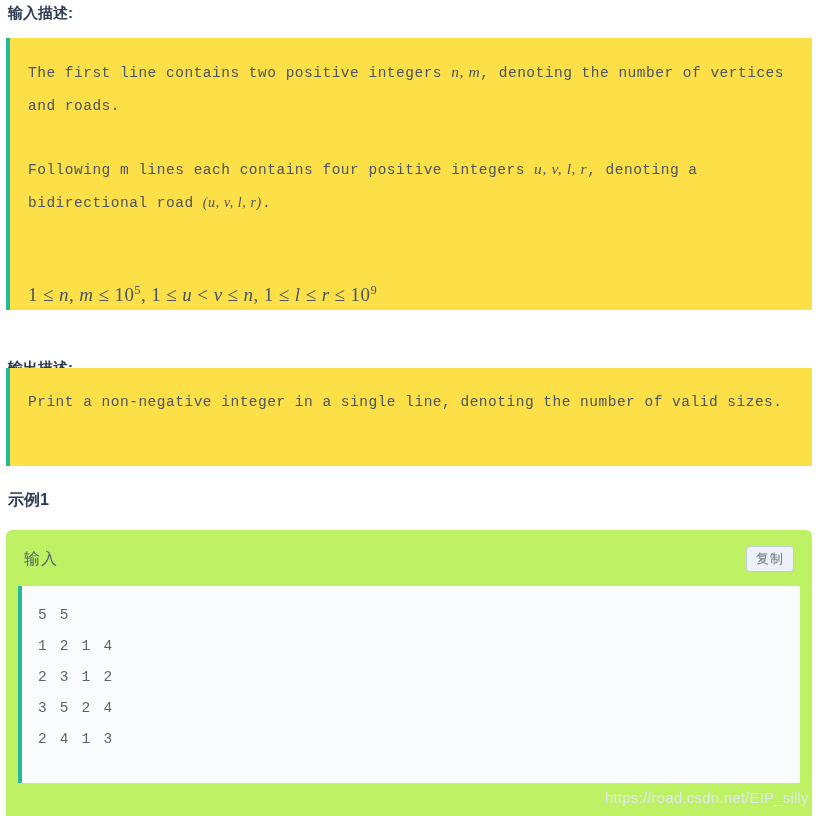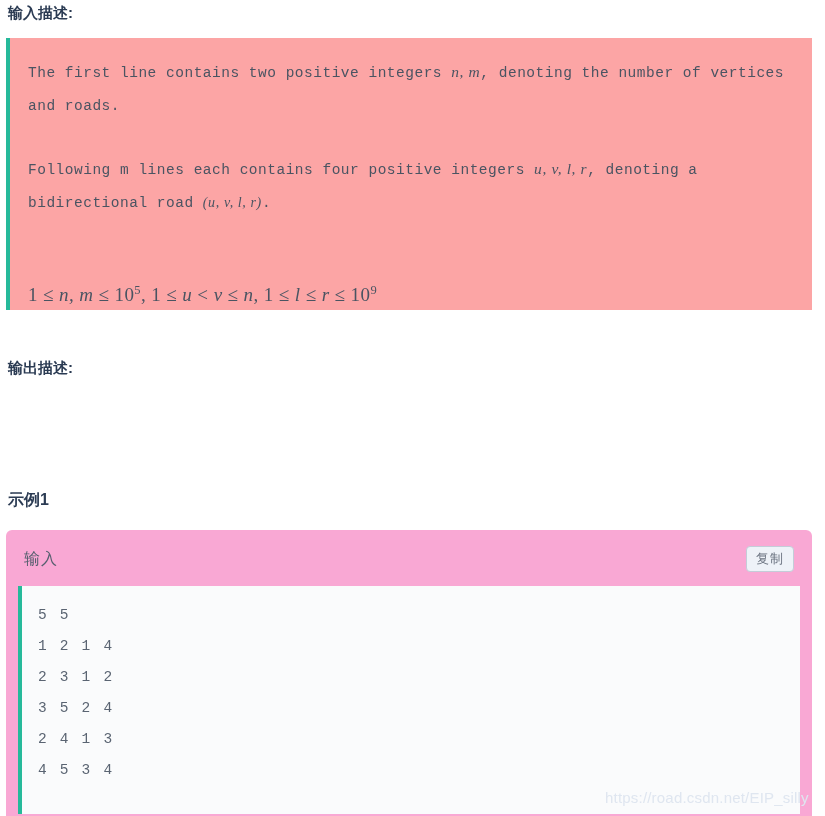--- a/index.html
+++ b/index.html
@@ -26,21 +26,21 @@
   .section-heading {
     font-family: "Liberation Sans", sans-serif;
     font-weight: bold;
     font-size: 15px;
     color: #2b3b53;
     letter-spacing: 0px;
     line-height: 1;
   }
 
   .desc-panel {
-    background: #fca5a5;
+    background: #fde047;
     border-left: 4px solid #26b99a;
     box-sizing: border-box;
     position: absolute;
     left: 6px;
   }
 
   .desc-body {
     font-family: "Liberation Serif", serif;
     font-size: 15.5px;
     color: #4a5462;
@@ -66,21 +66,21 @@
     font-size: 19px;
     color: #4a5462;
     letter-spacing: 0.4px;
   }
   .mathline .var { font-style: italic; }
 
   
   .example-panel {
     position: absolute;
     left: 6px;
-    background: #f9a8d4;
+    background: #bef264;
     border-radius: 6px 6px 0 0;
     box-sizing: border-box;
   }
   .example-head {
     display: flex;
     align-items: center;
     justify-content: space-between;
     padding: 16px 18px 14px 18px;
   }
   .example-head-label {
@@ -149,35 +149,39 @@
 
       <div style="height:56px;"></div>
 
       <div class="mathline"><span>1 ≤ </span><span class="var">n, m</span><span> ≤ 10</span><sup style="font-size:0.66em; vertical-align:super;">5</sup><span>, 1 ≤ </span><span class="var">u</span><span> &lt; </span><span class="var">v</span><span> ≤ </span><span class="var">n</span><span>, 1 ≤ </span><span class="var">l</span><span> ≤ </span><span class="var">r</span><span> ≤ 10</span><sup style="font-size:0.66em; vertical-align:super;">9</sup></div>
 
     </div>
   </div>
 
   <div class="section-heading" style="position:absolute; left:8px; top:324px;margin-top:36px;">输出描述:</div>
 
+  <div class="desc-panel" style="top:368px; width:806px; height:98px;">
+    <div class="desc-body" style="padding-top:17px;">
+      <span class="mono-run">Print a non-negative integer in a single line, denoting the number of valid sizes.</span>
+    </div>
+  </div>
 
   <div class="section-heading" style="position:absolute; left:8px; top:492px; font-size:16px;">示例1</div>
 
   <div class="example-panel" style="top:530px; width:806px; height:286px;">
 
     <div class="example-head">
       <span class="example-head-label">输入</span>
       <button class="copy-btn">复制</button>
     </div>
 
     <div class="code-block">
       <div class="code-line">5 5</div>
       <div class="code-line">1 2 1 4</div>
       <div class="code-line">2 3 1 2</div>
       <div class="code-line">3 5 2 4</div>
       <div class="code-line">2 4 1 3</div>
-      <div class="code-line">4 5 3 4</div>
     </div>
   </div>
 
   <div class="watermark" style="left:605px; top:789px;">https://road.csdn.net/EIP_silly</div>
 
 </div>
 
 </body></html>

